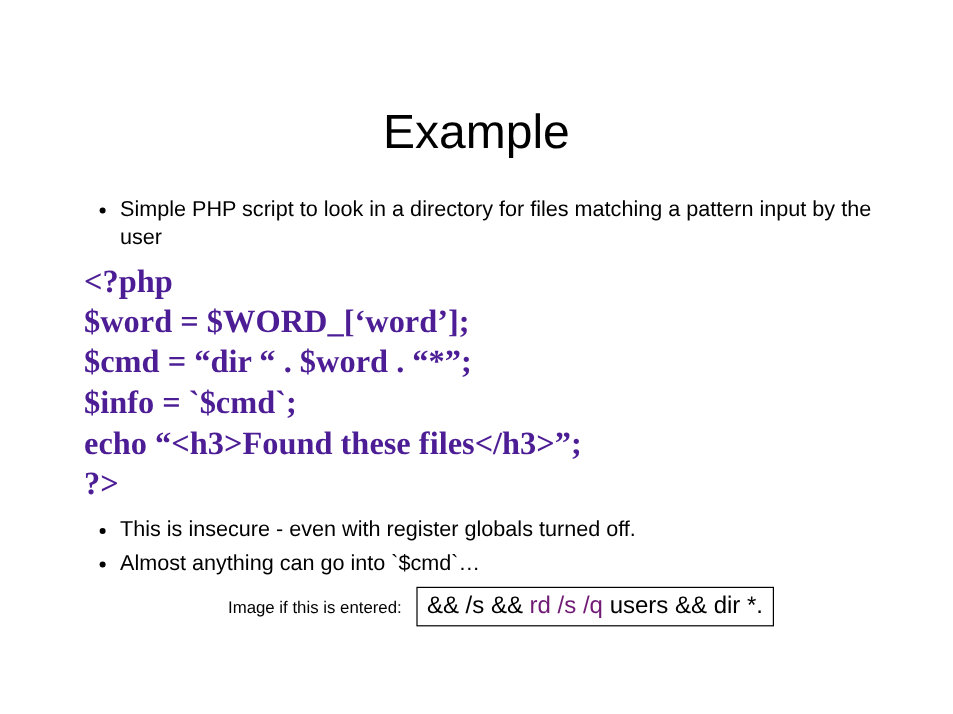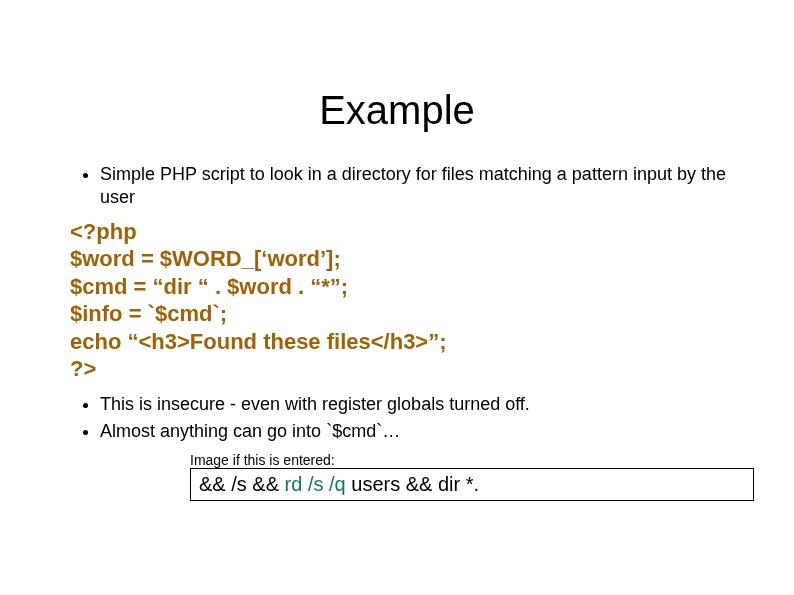--- a/index.html
+++ b/index.html
@@ -28,49 +28,49 @@
     margin: 0 0 8px 0;
     padding: 0 20px 0 60px;
     list-style: disc;
   }
   ul.bullets li {
     font-size: 18px;
     line-height: 1.3;
     margin-bottom: 4px;
   }
   .code {
-    font-family: Liberation Sans, sans-serif;
+    font-family: Liberation Serif, serif;
     font-weight: bold;
-    font-size: 22px;
+    font-size: 27px;
     line-height: 1.25;
     white-space: pre;
-    color: #a16207;
+    color: #4c1d95;
     margin: 4px 0 10px 30px;
   }
   .bottom-row {
     display: flex;
+    align-items: center;
     margin-left: 150px;
     margin-top: 4px;
-    flex-direction: column;
   }
   .bottom-label {
     font-family: Arial, Helvetica, sans-serif;
     font-size: 14px;
     margin-right: 12px;
     white-space: nowrap;
   }
   .box {
     border: 1px solid #000;
     padding: 4px 8px;
     font-family: Arial, Helvetica, sans-serif;
     font-size: 20px;
     white-space: nowrap;
   }
   .red {
-    color: #0f766e;
+    color: #701a75;
   }
 </style>
 </head>
 <body>
 
 <div class="slide">
 
   <h1 class="title">Example</h1>
 
   <ul class="bullets">

